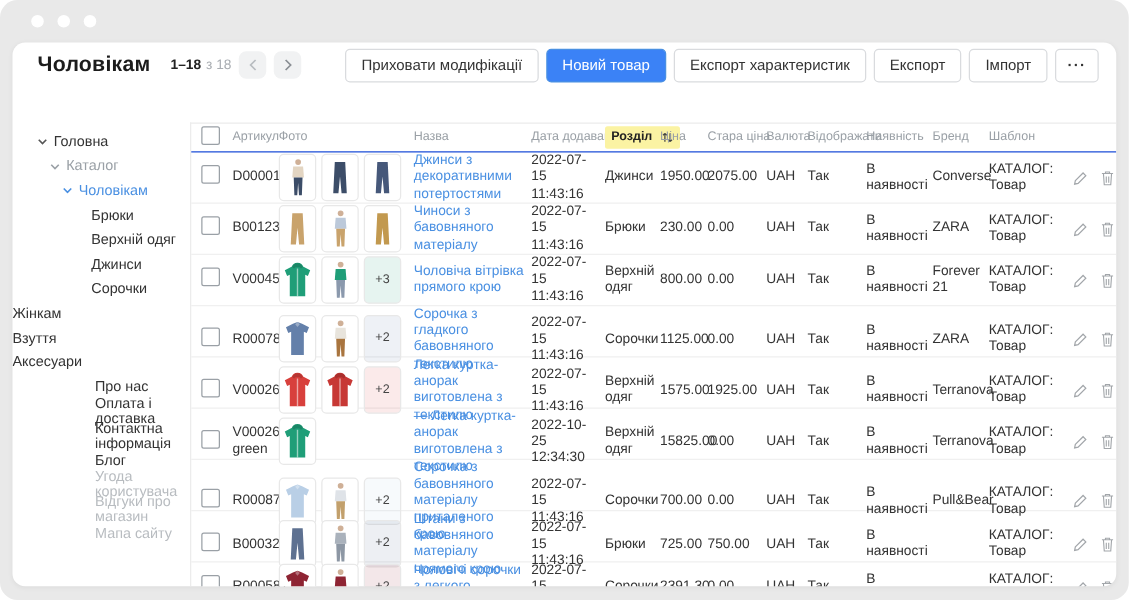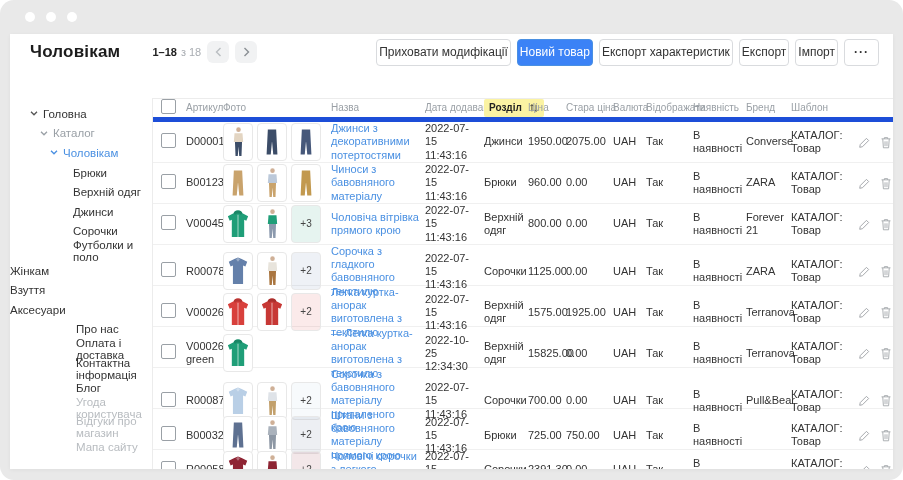--- a/index.html
+++ b/index.html
@@ -2,51 +2,51 @@
 <html lang="uk"><head>
 <meta charset="utf-8">
 <style>
   html,body{margin:0;padding:0;width:903px;height:480px;overflow:hidden;background:#fff;
     font-family:"Liberation Sans",sans-serif;}
   .window{position:absolute;inset:0;background:#e9e9e9;border-radius:14px;overflow:hidden;}
   .chrome{height:34px;position:relative;}
   .dot{position:absolute;top:12px;width:10px;height:10px;border-radius:50%;background:#fff;}
   .dot:nth-child(1){left:25px}.dot:nth-child(2){left:46px}.dot:nth-child(3){left:67px}
   .card{position:absolute;left:10px;right:10px;top:34px;bottom:11px;background:#fff;
-    border-radius:0;box-shadow:0 1px 4px rgba(0,0,0,.05);overflow:hidden;
+    border-radius:10px;box-shadow:0 1px 4px rgba(0,0,0,.05);overflow:hidden;
     display:flex;flex-direction:column;}
   
   .toolbar{height:36px;flex:0 0 36px;display:flex;align-items:center;padding:0 14px 0 20px;}
   .title{font-size:17px;font-weight:bold;color:#1c1c1c;letter-spacing:.2px;}
-  .pag{margin-left:32px;font-size:11px;display:flex;align-items:center;}
+  .pag{margin-left:16px;font-size:11px;display:flex;align-items:center;}
   .pag b{color:#222;font-weight:bold;} .pag .of{color:#a9adb2;margin-left:4px;}
   .pagebtn{width:22px;height:22px;border-radius:6px;background:#f1f2f3;border:none;margin-left:6px;
     display:inline-flex;align-items:center;justify-content:center;cursor:pointer;padding:0;}
   .spacer{flex:1}
-  .btn{height:27px;padding:0 2px;background:#fff;border:1px solid #d9dbde;border-radius:4px;
+  .btn{height:27px;padding:0 12px;background:#fff;border:1px solid #d9dbde;border-radius:4px;
     font-size:12px;color:#333;margin-left:6px;font-family:inherit;cursor:pointer;white-space:nowrap;}
   .btn.primary{background:#3b82f6;border-color:#4a90e2;color:#fff;}
   .btn.more{padding:0 9px;font-weight:bold;letter-spacing:1px;}
   
   .main{flex:1;display:flex;min-height:0;margin-top:28px;}
   .sidebar{width:142px;flex:0 0 142px;padding-top:6px;box-sizing:border-box;}
   .side-item{height:19.6px;display:flex;align-items:center;font-size:11.5px;color:#333;cursor:pointer;}
   .side-item .chev{margin-right:5px;display:inline-flex;color:#555;}
   .side-item.lvl0{padding-left:33px}.side-item.lvl1{padding-left:66px}
   .side-item.lvl2{}.side-item.lvl3{padding-left:63px}
   .side-item.has-chev.lvl0{padding-left:20px}.side-item.has-chev.lvl1{padding-left:30px}
   .side-item.has-chev.lvl2{padding-left:40px}
   .side-item.muted{color:#9aa0a6}.side-item.muted .chev{color:#9aa0a6}
   .side-item.muted2{color:#b8bcc0}
   .side-item.active{color:#4a90e2}.side-item.active .chev{color:#4a90e2}
   
   .table{flex:1;border-left:1px solid #ececec;border-top:1px solid #ececec;min-width:0;}
   .thead,.trow{display:grid;box-sizing:border-box;padding-left:8px;align-items:center;
     grid-template-columns:25px 37px 108px 94px 59px 44px 38px 47px 33px 47px 53px 45px 67px 36px;}
-  .thead{height:23px;border-bottom:5px solid #1d4ed8;color:#9aa0a6;font-size:10px;}
+  .thead{height:23px;border-bottom:1px solid #1d4ed8;color:#9aa0a6;font-size:10px;}
   .thead .hcell{white-space:nowrap;}
   .hl{background:#fbf3a3;padding:3px 5px;border-radius:2px;color:#222;font-weight:bold;
     display:inline-flex;align-items:center;gap:7px;width:max-content;}
   .trow{height:41px;border-bottom:1px solid #f0f0f0;font-size:11px;color:#333;}
   .cell{padding-right:6px;line-height:1.2;}
   .cb{width:13px;height:13px;border:1px solid #9aa0a6;border-radius:2px;background:#fff;
     display:inline-block;cursor:pointer;}
   .photos{display:flex;gap:4px;align-items:center;}
   .thumb{width:28px;height:36px;border:1px solid #e8e8e8;border-radius:4px;background:#fff;
     display:inline-flex;align-items:center;justify-content:center;overflow:hidden;cursor:pointer;position:relative;}
@@ -123,23 +123,20 @@
           </div>
           <div class="side-item lvl3">
             <span>Верхній одяг</span>
           </div>
           <div class="side-item lvl3">
             <span>Джинси</span>
           </div>
           <div class="side-item lvl3">
             <span>Сорочки</span>
           </div>
-          <div class="side-item lvl3">
-            <span>Футболки и поло</span>
-          </div>
           <div class="side-item lvl2">
             <span>Жінкам</span>
           </div>
           <div class="side-item lvl2">
             <span>Взуття</span>
           </div>
           <div class="side-item lvl2">
             <span>Аксесуари</span>
           </div>
           <div class="side-item lvl1">
@@ -250,21 +247,21 @@
                 </span>
                 <span class="thumb">
                   <svg width="20" height="30" viewBox="0 0 24 34">
                     <path d="M7 2h10l1.5 30h-5L12 16 10.5 32h-5z" fill="#c2994f"></path>
                   </svg>
                 </span>
               </div>
               <div class="cell"><span class="link">Чиноси з бавовняного матеріалу</span></div>
               <div class="cell">2022-07-15 11:43:16</div>
               <div class="cell">Брюки</div>
-              <div class="cell nowrap">960.00</div>
+              <div class="cell nowrap">230.00</div>
               <div class="cell nowrap">0.00</div>
               <div class="cell">UAH</div>
               <div class="cell">Так</div>
               <div class="cell">В наявності</div>
               <div class="cell">ZARA</div>
               <div class="cell">КАТАЛОГ: Товар</div>
               <div class="cell actions">
                 <button class="iconbtn">
                   <svg width="13" height="13" viewBox="0 0 16 16">
                     <path d="M2.8 10.5l7.6-7.6 2.7 2.7-7.6 7.6-3.4.7z" fill="none" stroke="#a2a6aa" stroke-width="1.2"></path>

